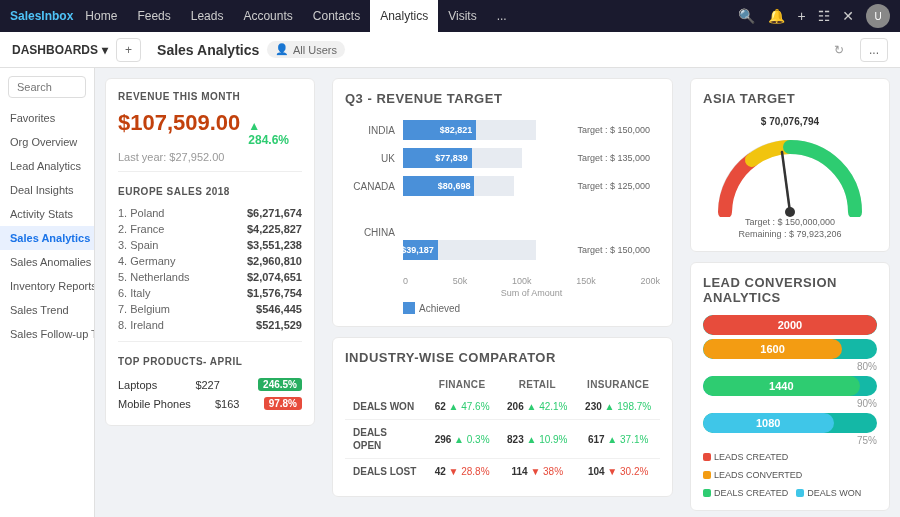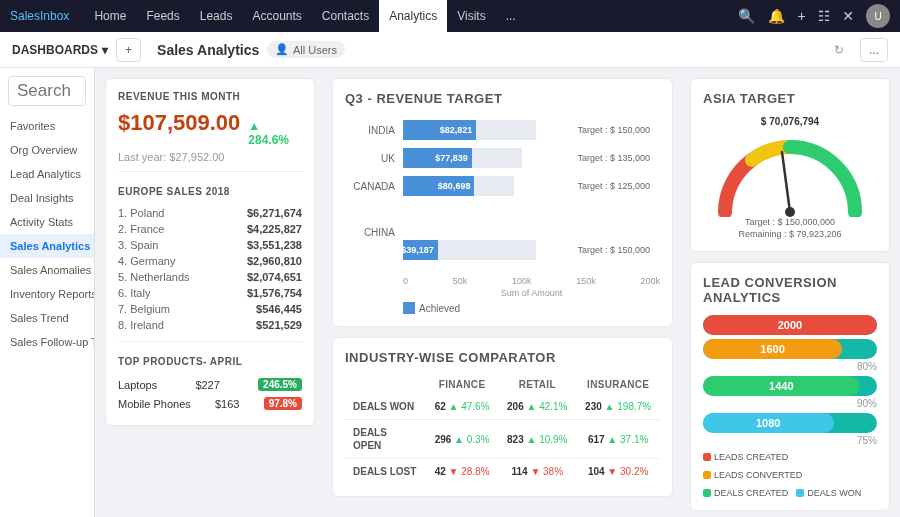--- a/index.html
+++ b/index.html
@@ -1,40 +1,40 @@
 <!DOCTYPE html>
 <html><head>
   <meta charset="utf-8">
   <style>
     * { box-sizing: border-box; margin: 0; padding: 0; }
     body { font-family: -apple-system, BlinkMacSystemFont, 'Segoe UI', sans-serif; font-size: 12px; background: #f0f2f5; color: #333; width: 900px; height: 517px; overflow: hidden; }
 
     
     .top-nav { background: #1a1a2e; height: 32px; display: flex; align-items: center; padding: 0 10px; gap: 0; }
-    .nav-brand { color: #4fc3f7; font-weight: 400; font-size: 12px; margin-right: 15px; }
+    .nav-brand { color: #4fc3f7; font-weight: 700; font-size: 12px; margin-right: 2px; }
     .nav-item { color: #ccc; font-size: 12px; padding: 0 10px; height: 32px; display: flex; align-items: center; cursor: pointer; }
     .nav-item.active { background: #fff; color: #333; }
     .nav-spacer { flex: 1; }
     .nav-icons { display: flex; gap: 12px; align-items: center; }
     .nav-icon { color: #ccc; cursor: pointer; font-size: 14px; }
     .avatar { width: 24px; height: 24px; border-radius: 50%; background: #888; overflow: hidden; display: flex; align-items: center; justify-content: center; color: #fff; font-size: 10px; }
 
     
     .sub-nav { background: #fff; height: 36px; display: flex; align-items: center; padding: 0 12px; border-bottom: 1px solid #e0e0e0; gap: 8px; }
     .sub-nav-badge { background: #f0f0f0; border-radius: 12px; padding: 2px 8px; font-size: 11px; color: #666; display: flex; align-items: center; gap: 4px; }
     .btn-primary { background: #1a73e8; color: #fff; border: none; border-radius: 4px; padding: 5px 14px; font-size: 12px; cursor: pointer; }
     .btn-icon { background: none; border: 1px solid #ddd; border-radius: 4px; padding: 4px 8px; cursor: pointer; color: #666; font-size: 12px; }
     .dashboards-btn { background: none; border: none; font-size: 12px; font-weight: 600; color: #333; cursor: pointer; display: flex; align-items: center; gap: 4px; }
 
     
     .layout { display: flex; height: calc(517px - 68px); }
 
     
     .sidebar { width: 95px; background: #fff; border-right: 1px solid #e0e0e0; padding: 8px 0; overflow: hidden; flex-shrink: 0; }
-    .sidebar-search { margin: 0 8px 8px; padding: 4px 8px; border: 1px solid #ddd; border-radius: 4px; font-size: 17px; width: calc(100% - 16px); }
+    .sidebar-search { margin: 0 8px 8px; padding: 4px 8px; border: 1px solid #ddd; border-radius: 4px; font-size: 11px; width: calc(100% - 16px); }
     .sidebar-item { padding: 6px 10px; font-size: 11px; color: #555; cursor: pointer; white-space: nowrap; overflow: hidden; }
     .sidebar-item.active { color: #1a73e8; background: #e8f0fe; font-weight: 600; }
 
     
     .main { flex: 1; overflow-y: auto; padding: 10px; display: grid; grid-template-columns: 210px 1fr 200px; gap: 17px; }
 
     
     .card { background: #fff; border-radius: 6px; padding: 12px; border: 1px solid #e8e8e8; }
 
     

